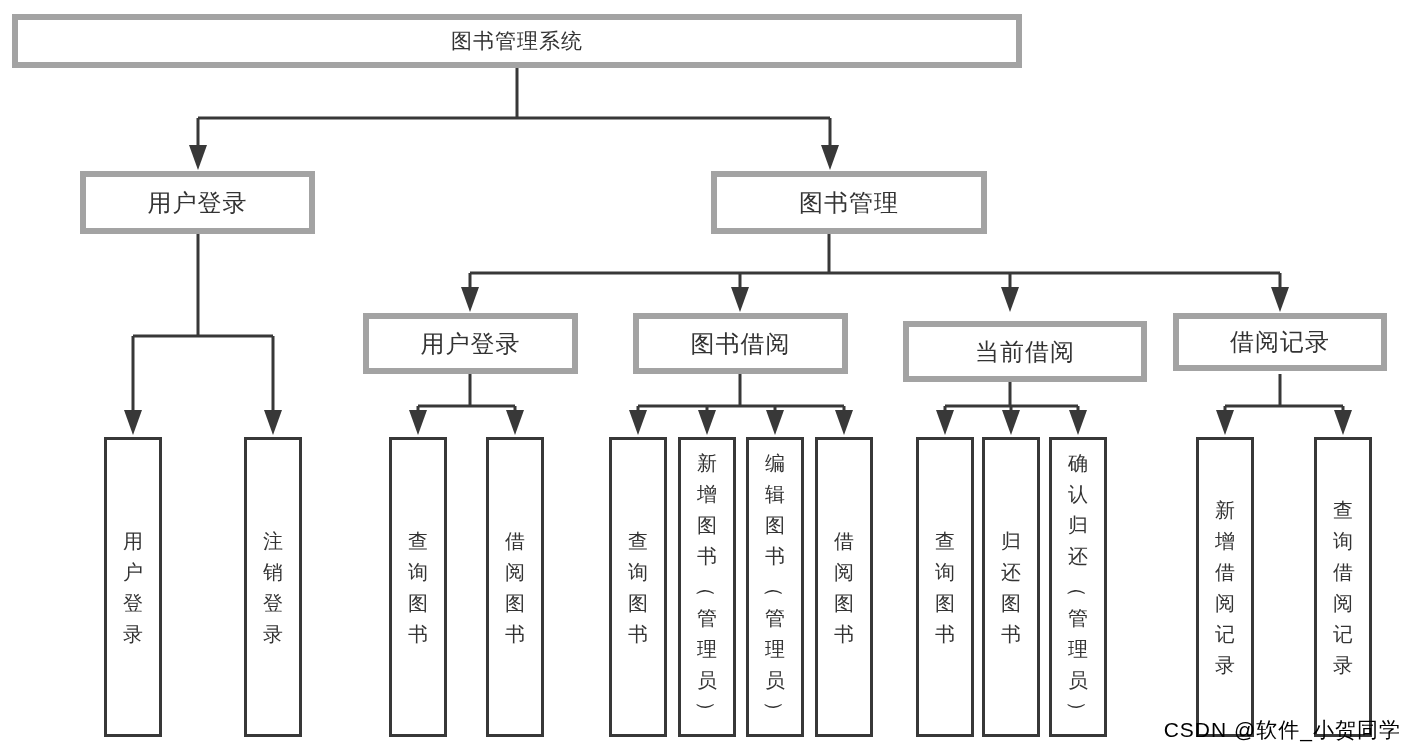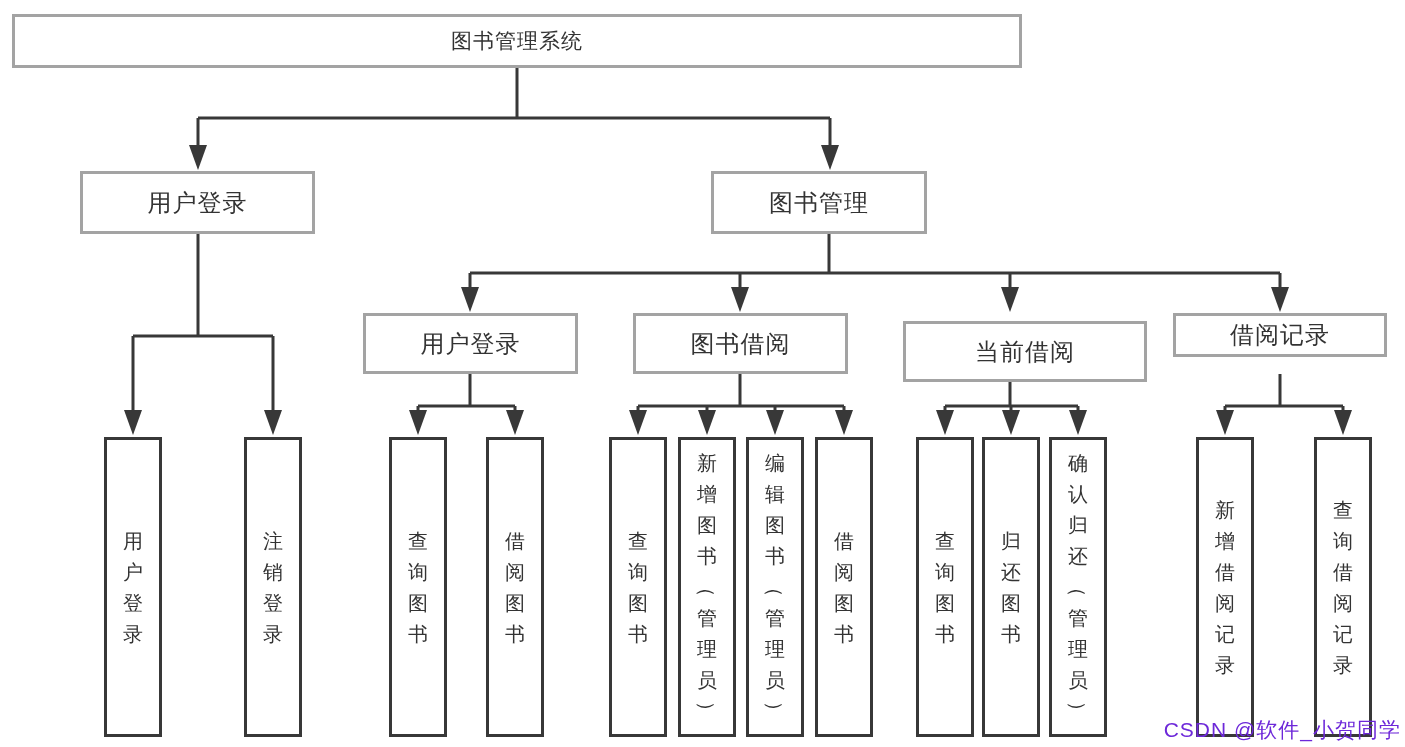--- a/index.html
+++ b/index.html
@@ -18,21 +18,21 @@
   .connectors {
     position: absolute;
     left: 0;
     top: 0;
     width: 1405px;
     height: 747px;
   }
   .node {
     position: absolute;
     box-sizing: border-box;
-    border: 3px solid #a3a3a3;
+    border: 6px solid #a3a3a3;
     background: #ffffff;
     color: #333333;
     display: flex;
     align-items: center;
     justify-content: center;
     text-align: center;
   }
   .node.root { font-size: 21px; letter-spacing: 1px; }
   .node.branch { font-size: 24px; letter-spacing: 1px; }
   .leaf {
@@ -55,21 +55,21 @@
     color: #333333;
     font-size: 20px;
   }
   .vchar { display: block; line-height: 1; }
   .vchar.vrot { transform: rotate(90deg); }
   .watermark {
     position: absolute;
     right: 4px;
     bottom: 3px;
     font-size: 21px;
-    color: #6d28d9;
+    color: #000000;
     letter-spacing: 1px;
     white-space: nowrap;
     z-index: 5;
   }
 </style>
 </head>
 <body>
 
 <div class="canvas">
 
@@ -136,34 +136,34 @@
     </g>
   </svg>
 
   <div class="node root" style="left:12px;top:14px;width:1010px;height:54px;">
     <span>图书管理系统</span>
   </div>
 
   <div class="node branch" style="left:80px;top:171px;width:235px;height:63px;">
     <span>用户登录</span>
   </div>
-  <div class="node branch" style="left:711px;top:171px;width:216px;height:63px;">
+  <div class="node branch" style="left:711px;top:171px;width:276px;height:63px;">
     <span>图书管理</span>
   </div>
 
   <div class="node branch" style="left:363px;top:313px;width:215px;height:61px;">
     <span>用户登录</span>
   </div>
   <div class="node branch" style="left:633px;top:313px;width:215px;height:61px;">
     <span>图书借阅</span>
   </div>
   <div class="node branch" style="left:903px;top:313px;width:244px;height:61px;margin-top:8px;">
     <span>当前借阅</span>
   </div>
-  <div class="node branch" style="left:1173px;top:313px;width:214px;height:44px;">
+  <div class="node branch" style="left:1173px;top:313px;width:214px;height:58px;">
     <span>借阅记录</span>
   </div>
 
   <div class="leaf" style="left:104px;">
     <div class="vlabel">
         <span class="vchar">用</span>
         <span class="vchar">户</span>
         <span class="vchar">登</span>
         <span class="vchar">录</span>
       </div>

